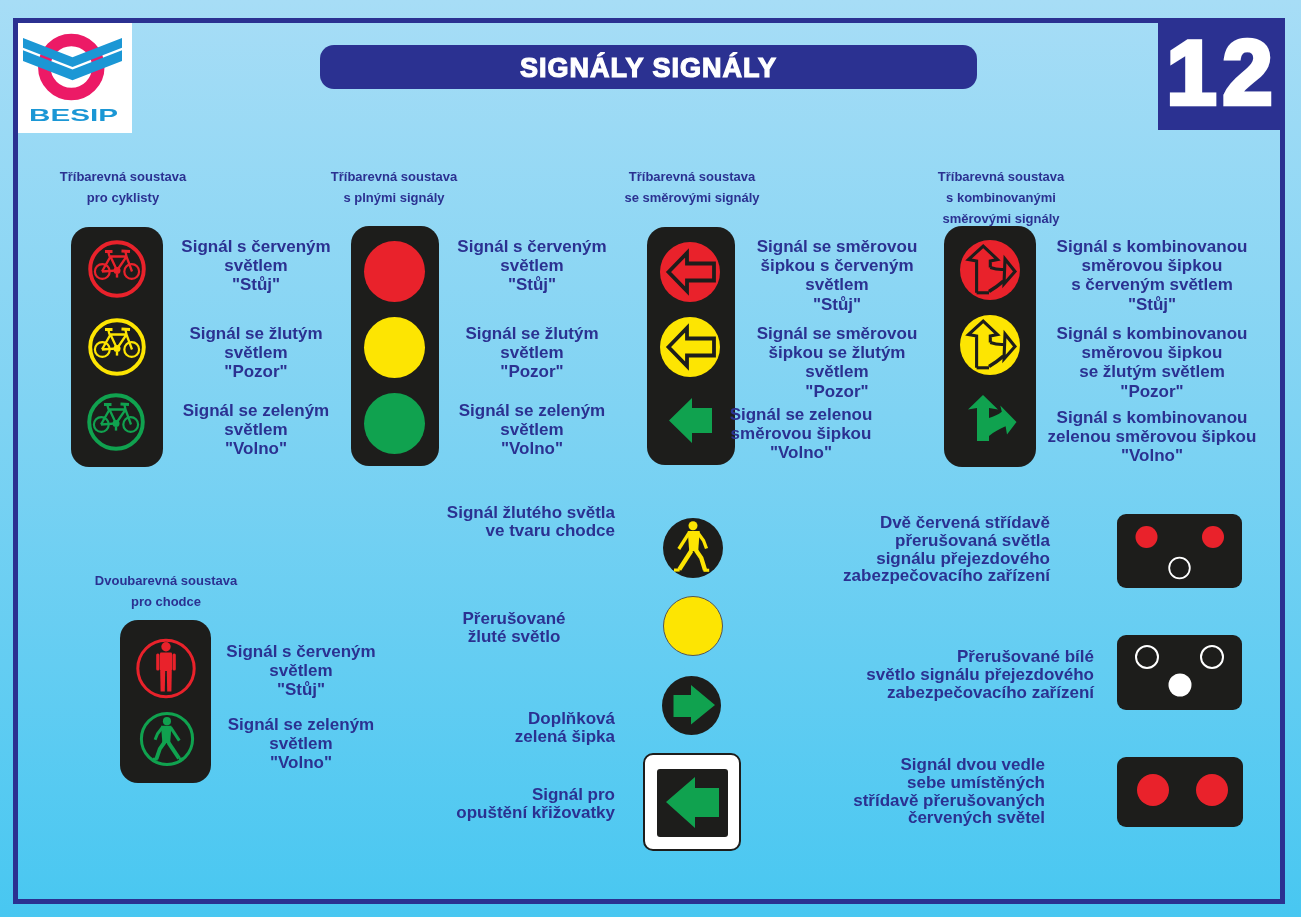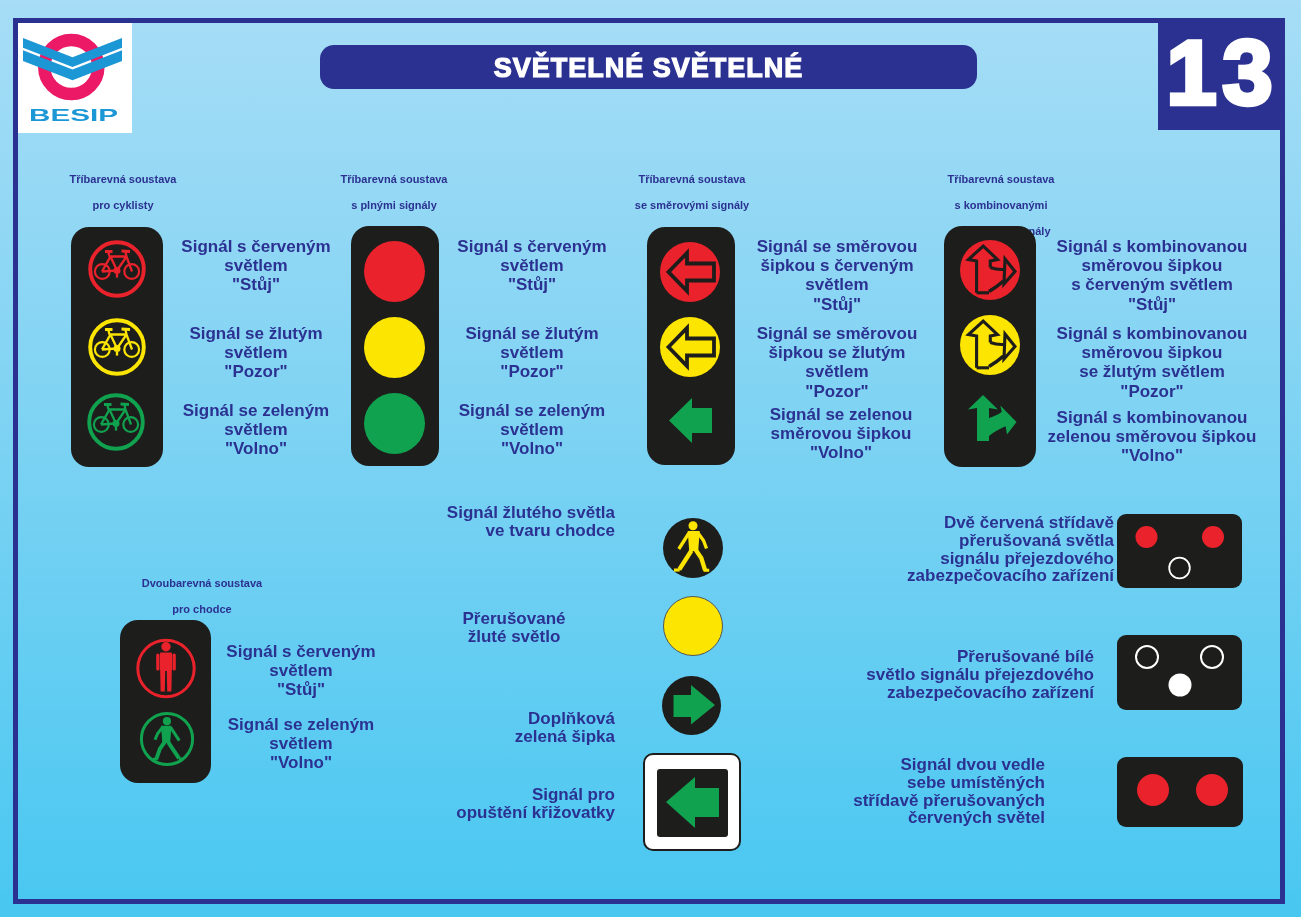--- a/index.html
+++ b/index.html
@@ -10,35 +10,35 @@
 .abs{position:absolute;}
 .frame{left:13px;top:18px;width:1262px;height:876px;border:5px solid #2b3191;}
 .logo{left:18px;top:23px;width:114px;height:110px;background:#fff;}
 .pill{left:320px;top:45px;width:657px;height:44px;background:#2b3191;border-radius:14px;
   display:flex;align-items:center;justify-content:center;}
 .pill span{color:#fff;font-size:27px;letter-spacing:1px;-webkit-text-stroke:1.2px #fff;padding-top:2px;}
 .num{left:1158px;top:18px;width:127px;height:112px;background:#2b3191;
   display:flex;align-items:center;justify-content:center;}
 .num span{color:#fff;font-size:90px;-webkit-text-stroke:4.5px #fff;letter-spacing:6px;margin-left:2px;margin-top:-2px;}
 .t{text-align:center;font-size:17px;line-height:19.2px;}
-.hd{text-align:center;font-size:11px;line-height:26px;}
+.hd{text-align:center;font-size:13px;line-height:21px;}
 .rt{text-align:right;font-size:17px;line-height:17.8px;}
 .housing{background:#1d1d1b;border-radius:18px;}
 .box{background:#1d1d1b;border-radius:9px;}
 svg{display:block;}
 </style>
 </head>
 <body>
 <div class="abs frame"></div>
 <div class="abs logo"></div>
 <div class="abs pill">
-    <span>SVĚTELNÉ SVĚTELNÉ</span>
+    <span>SIGNÁLY SIGNÁLY</span>
   </div>
 <div class="abs num">
-    <span>13</span>
+    <span>12</span>
   </div>
 
 <div class="abs hd" style="left:23px;top:166px;width:200px;">Tříbarevná soustava<br>pro cyklisty</div>
 <div class="abs hd" style="left:294px;top:166px;width:200px;">Tříbarevná soustava<br>s plnými signály</div>
 <div class="abs hd" style="left:592px;top:166px;width:200px;">Tříbarevná soustava<br>se směrovými signály</div>
 <div class="abs hd" style="left:891px;top:166px;width:220px;">Tříbarevná soustava<br>s kombinovanými<br>směrovými signály</div>
 
 <div class="abs housing" style="left:71px;top:227px;width:92px;height:240px;"></div>
 <div class="abs housing" style="left:351px;top:226px;width:88px;height:240px;"></div>
 <div class="abs housing" style="left:647px;top:227px;width:88px;height:238px;"></div>
@@ -47,37 +47,37 @@
 <div class="abs t" style="left:166px;top:237px;width:180px;">Signál s červeným<br>světlem<br>"Stůj"</div>
 <div class="abs t" style="left:166px;top:324px;width:180px;">Signál se žlutým<br>světlem<br>"Pozor"</div>
 <div class="abs t" style="left:166px;top:401px;width:180px;">Signál se zeleným<br>světlem<br>"Volno"</div>
 
 <div class="abs t" style="left:442px;top:237px;width:180px;">Signál s červeným<br>světlem<br>"Stůj"</div>
 <div class="abs t" style="left:442px;top:324px;width:180px;">Signál se žlutým<br>světlem<br>"Pozor"</div>
 <div class="abs t" style="left:442px;top:401px;width:180px;">Signál se zeleným<br>světlem<br>"Volno"</div>
 
 <div class="abs t" style="left:732px;top:237px;width:210px;">Signál se směrovou<br>šipkou s červeným<br>světlem<br>"Stůj"</div>
 <div class="abs t" style="left:732px;top:324px;width:210px;">Signál se směrovou<br>šipkou se žlutým<br>světlem<br>"Pozor"</div>
-<div class="abs t" style="left:736px;top:405px;width:210px;">Signál se zelenou<br>směrovou šipkou<br>"Volno"</div>
+<div class="abs t" style="left:696px;top:405px;width:210px;">Signál se zelenou<br>směrovou šipkou<br>"Volno"</div>
 
 <div class="abs t" style="left:1037px;top:237px;width:230px;">Signál s kombinovanou<br>směrovou šipkou<br>s červeným světlem<br>"Stůj"</div>
 <div class="abs t" style="left:1037px;top:324px;width:230px;">Signál s kombinovanou<br>směrovou šipkou<br>se žlutým světlem<br>"Pozor"</div>
 <div class="abs t" style="left:1037px;top:408px;width:230px;">Signál s kombinovanou<br>zelenou směrovou šipkou<br>"Volno"</div>
 
-<div class="abs hd" style="left:66px;top:570px;width:200px;margin-left:36px;">Dvoubarevná soustava<br>pro chodce</div>
+<div class="abs hd" style="left:66px;top:570px;width:200px;">Dvoubarevná soustava<br>pro chodce</div>
 <div class="abs housing" style="left:120px;top:620px;width:91px;height:163px;"></div>
 <div class="abs t" style="left:211px;top:642px;width:180px;">Signál s červeným<br>světlem<br>"Stůj"</div>
 <div class="abs t" style="left:211px;top:715px;width:180px;">Signál se zeleným<br>světlem<br>"Volno"</div>
 
 <div class="abs rt" style="left:395px;top:504px;width:220px;">Signál žlutého světla<br>ve tvaru chodce</div>
 <div class="abs rt" style="left:404px;top:610px;width:220px;text-align:center;">Přerušované<br>žluté světlo</div>
 <div class="abs rt" style="left:395px;top:688px;width:220px;margin-top:22px;">Doplňková<br>zelená šipka</div>
 <div class="abs rt" style="left:395px;top:786px;width:220px;">Signál pro<br>opuštění křižovatky</div>
 
-<div class="abs rt" style="left:884px;top:514px;width:230px;">Dvě červená střídavě<br>přerušovaná světla<br>signálu přejezdového<br>zabezpečovacího zařízení</div>
+<div class="abs rt" style="left:820px;top:514px;width:230px;">Dvě červená střídavě<br>přerušovaná světla<br>signálu přejezdového<br>zabezpečovacího zařízení</div>
 <div class="abs rt" style="left:854px;top:648px;width:240px;">Přerušované bílé<br>světlo signálu přejezdového<br>zabezpečovacího zařízení</div>
 <div class="abs rt" style="left:815px;top:756px;width:230px;">Signál dvou vedle<br>sebe umístěných<br>střídavě přerušovaných<br>červených světel</div>
 
 <div class="abs box" style="left:1117px;top:514px;width:125px;height:74px;"></div>
 <div class="abs box" style="left:1117px;top:635px;width:125px;height:75px;"></div>
 <div class="abs box" style="left:1117px;top:757px;width:126px;height:70px;"></div>
 
 <svg class="abs" style="left:17px;top:23px;" width="115" height="110" viewBox="0 0 115 110">
 <circle cx="54.3" cy="44" r="27" fill="none" stroke="#ec1a66" stroke-width="12.5"></circle>
 <polygon points="6,14.9 55.5,34.2 105,14.9 105,24.7 55.5,44 6,24.7" fill="#1b97d5"></polygon>

